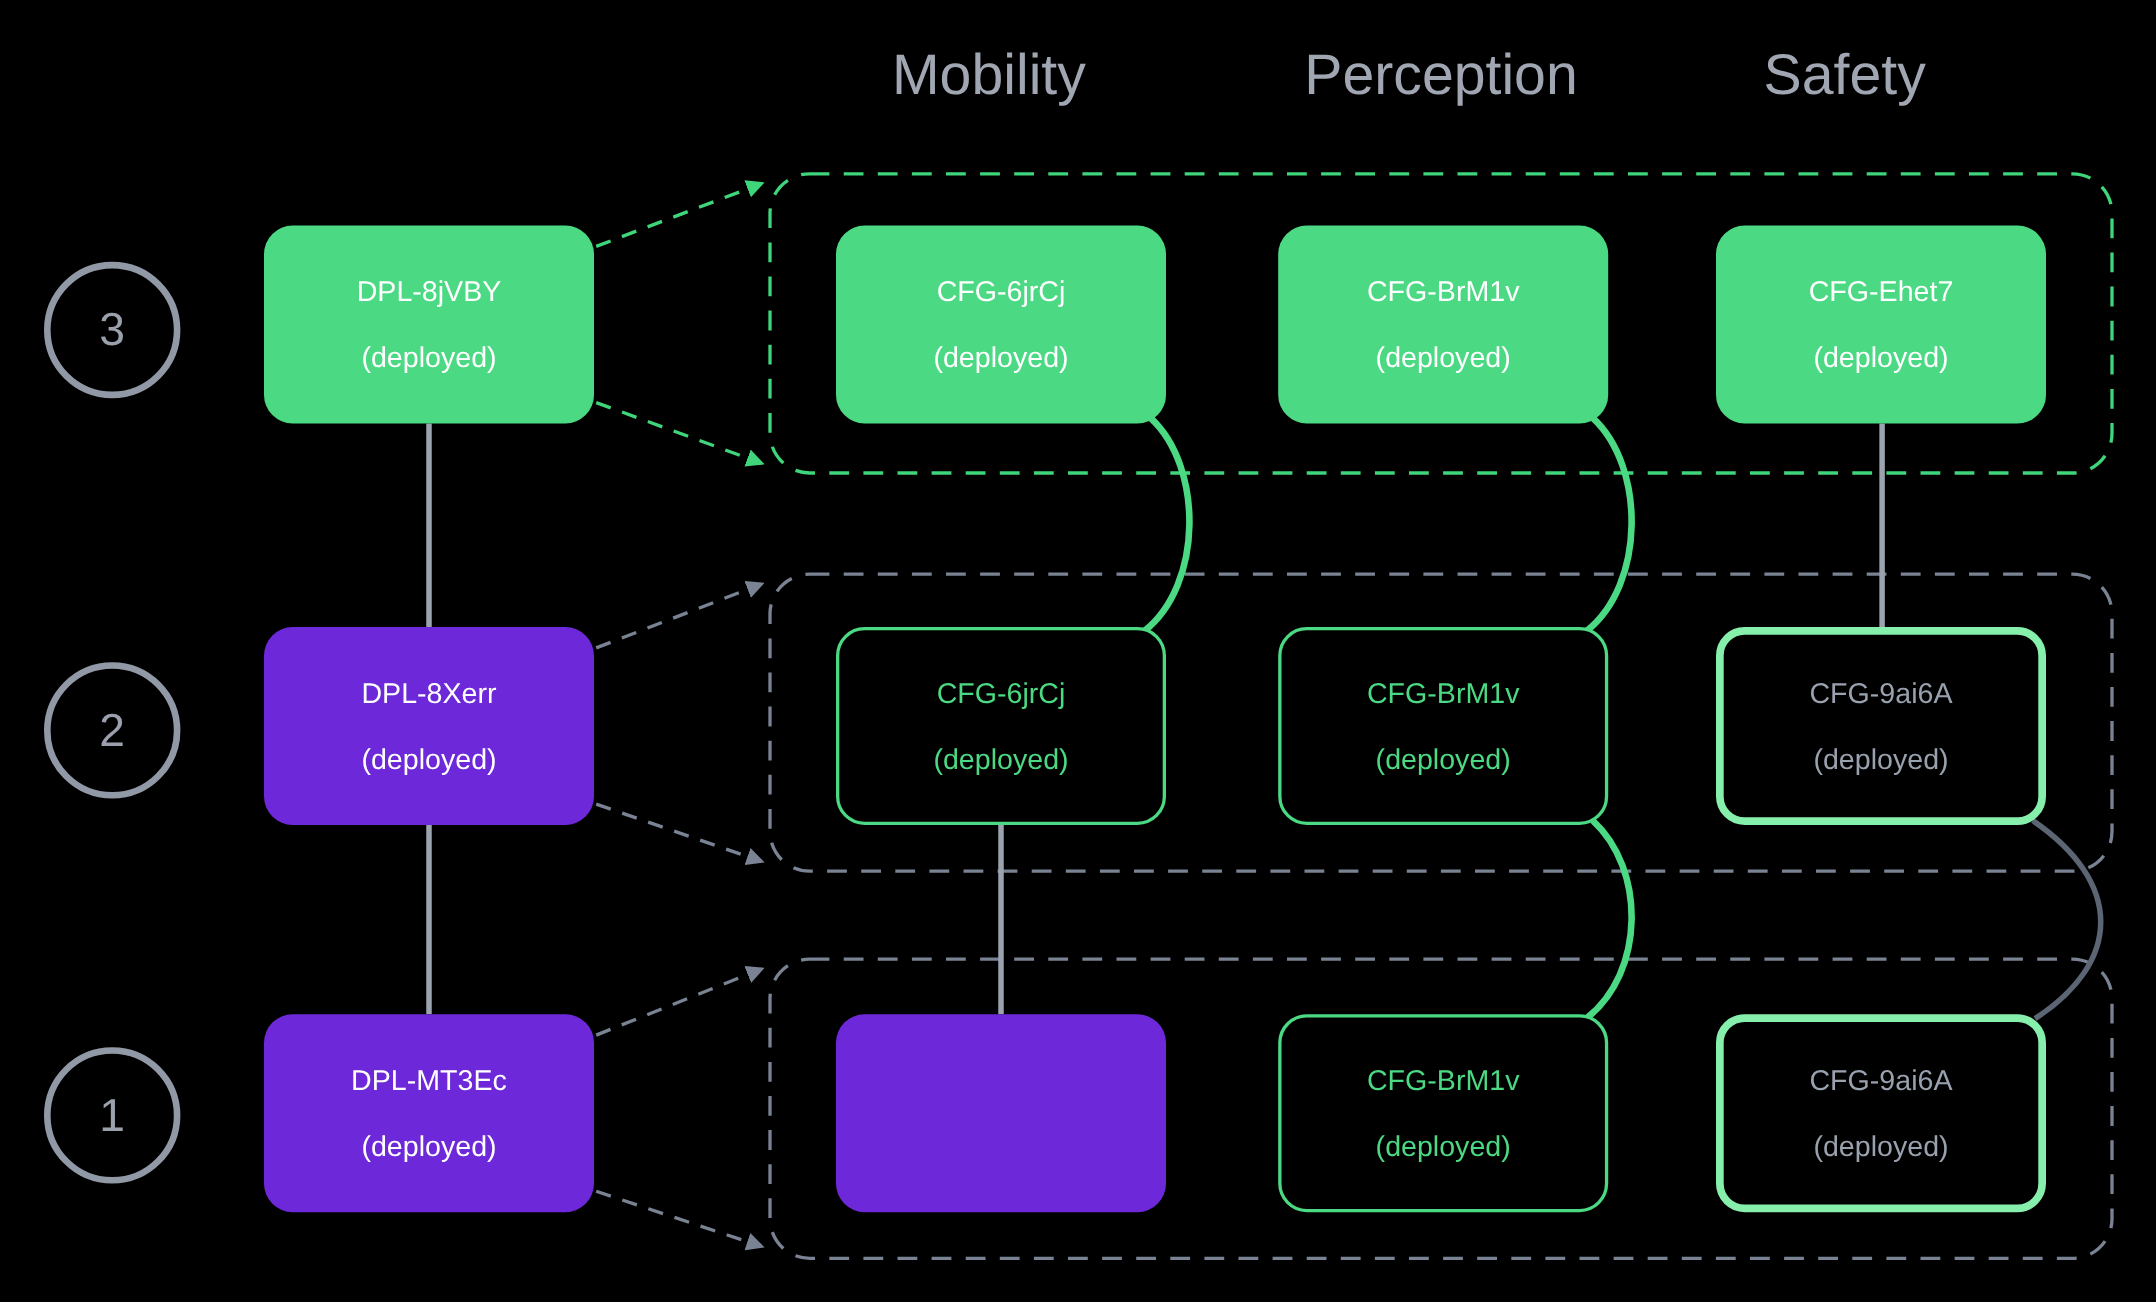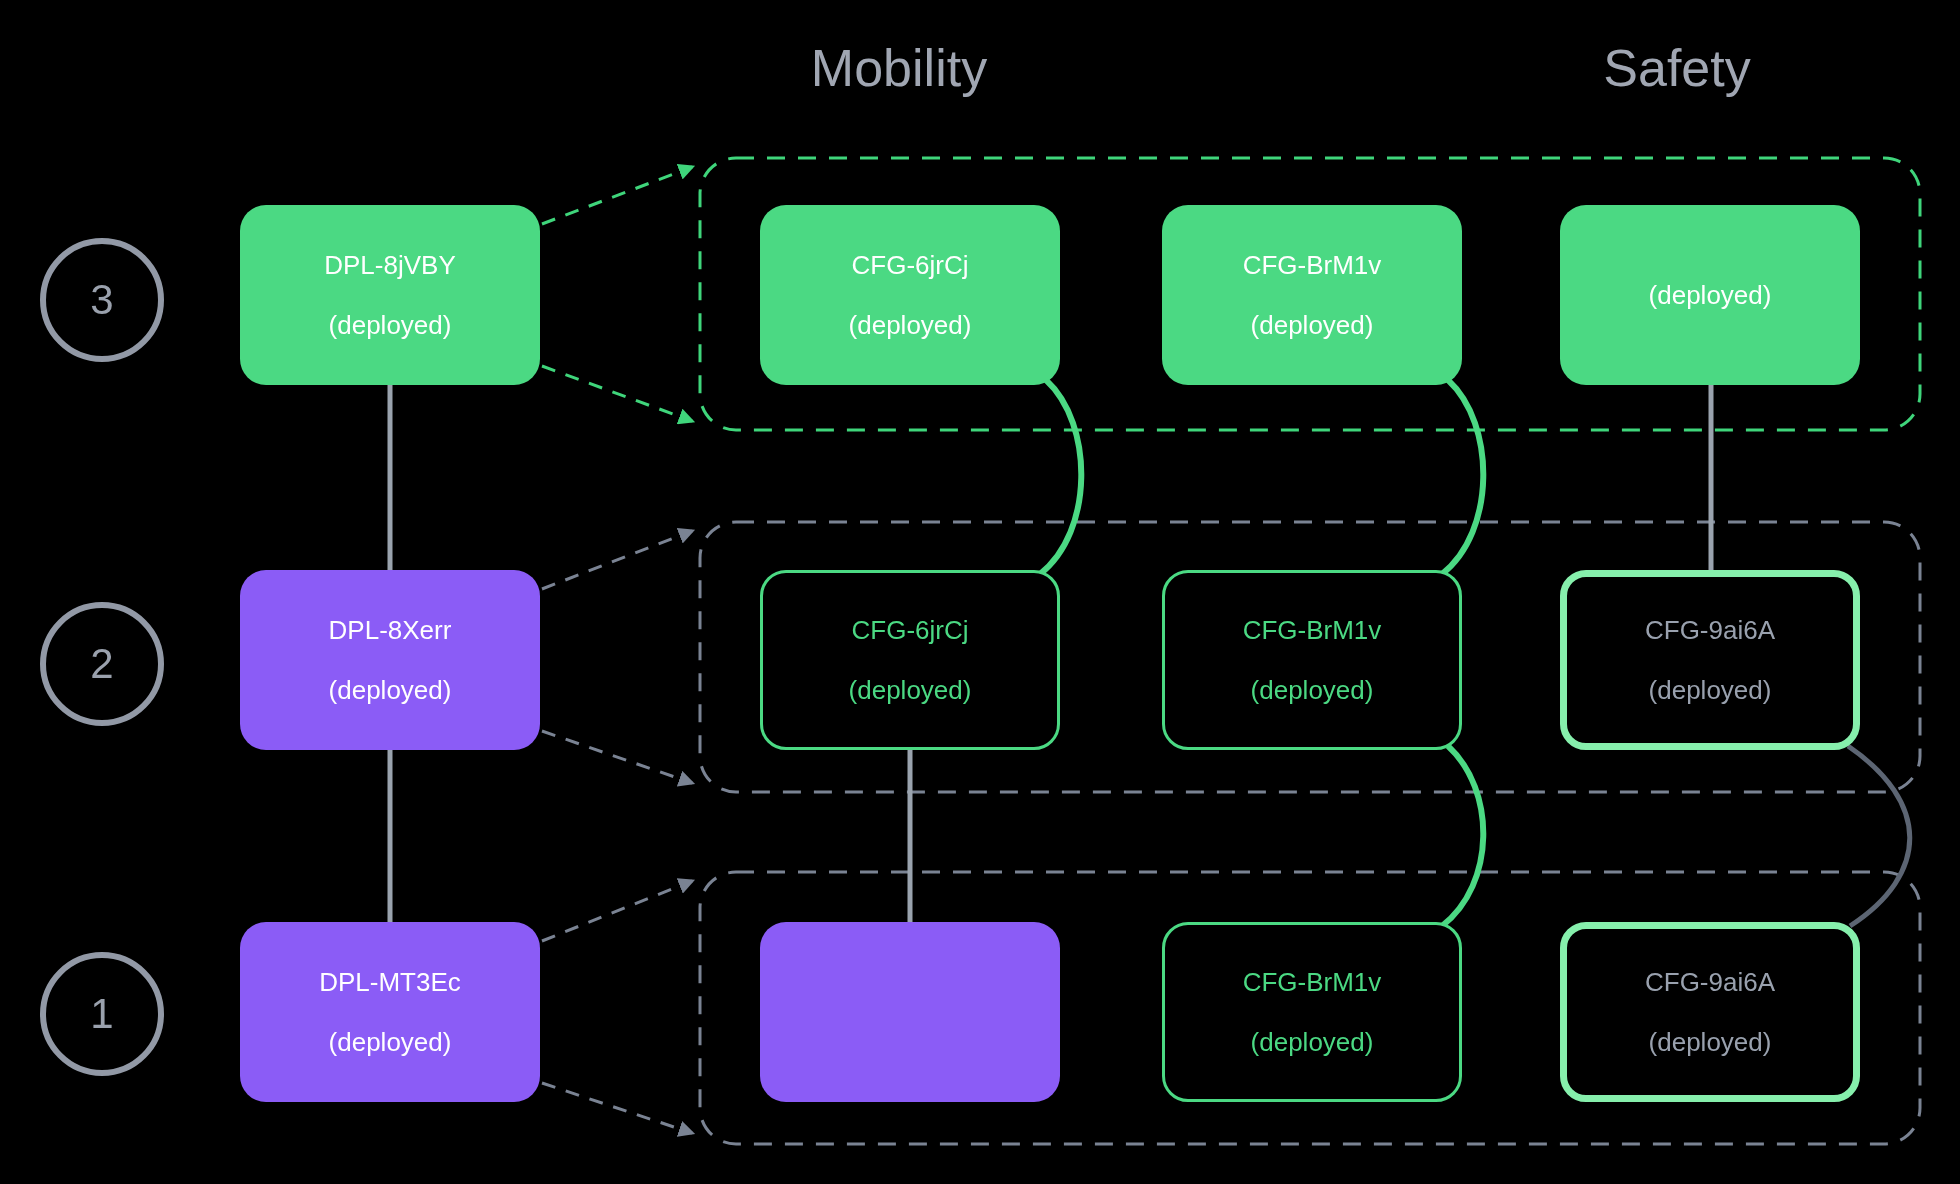--- a/index.html
+++ b/index.html
@@ -40,21 +40,21 @@
     width:300px;height:180px;
     box-sizing:border-box;
     border-radius:26px;
     display:flex;flex-direction:column;
     align-items:center;justify-content:center;
     text-align:center;
     font-size:26px;line-height:60px;
     background:#000;
   }
   .node.filled-green{background:#4bd983;color:#ffffff;}
-  .node.filled-gray{background:#8b5cf6;color:#ffffff;}
+  .node.filled-gray{background:#6d28d9;color:#ffffff;}
   .node.outline-green{border:3px solid #4bd983;color:#4bd983;}
   .node.outline-gray{border:7px solid #86efac;color:#99a1ae;}
 </style>
 </head>
 <body>
 
 <div class="canvas">
 
   <svg class="wires" width="1960" height="1184" viewBox="0 0 1960 1184">
     <defs>
@@ -83,20 +83,21 @@
     <line class="link-light" x1="910" y1="750" x2="910" y2="922"></line>
     <line class="link-light" x1="1711" y1="385" x2="1711" y2="570"></line>
 
     <path class="link-green" d="M 1046 380 C 1094 424, 1094 532, 1040 574"></path>
     <path class="link-green" d="M 1448 380 C 1496 424, 1496 532, 1442 574"></path>
     <path class="link-green" d="M 1448 746 C 1496 790, 1496 884, 1442 926"></path>
     <path class="link-dark" d="M 1848 746 C 1930 802, 1930 874, 1850 926"></path>
   </svg>
 
   <div class="col-header" style="left:899px">Mobility</div>
+  <div class="col-header" style="left:1310px">Perception</div>
   <div class="col-header" style="left:1677px">Safety</div>
 
   <div class="step" style="left:40px;top:238px">
     <span>3</span>
   </div>
   <div class="step" style="left:40px;top:602px">
     <span>2</span>
   </div>
   <div class="step" style="left:40px;top:952px">
     <span>1</span>
@@ -108,20 +109,21 @@
   </div>
   <div class="node filled-green" style="left:760px;top:205px">
     <div>CFG-6jrCj</div>
     <div>(deployed)</div>
   </div>
   <div class="node filled-green" style="left:1162px;top:205px">
     <div>CFG-BrM1v</div>
     <div>(deployed)</div>
   </div>
   <div class="node filled-green" style="left:1560px;top:205px">
+    <div>CFG-Ehet7</div>
     <div>(deployed)</div>
   </div>
 
   <div class="node filled-gray" style="left:240px;top:570px">
     <div>DPL-8Xerr</div>
     <div>(deployed)</div>
   </div>
   <div class="node outline-green" style="left:760px;top:570px">
     <div>CFG-6jrCj</div>
     <div>(deployed)</div>

